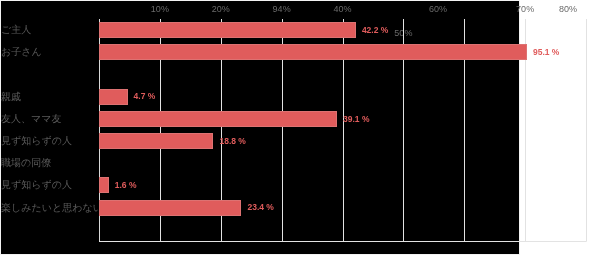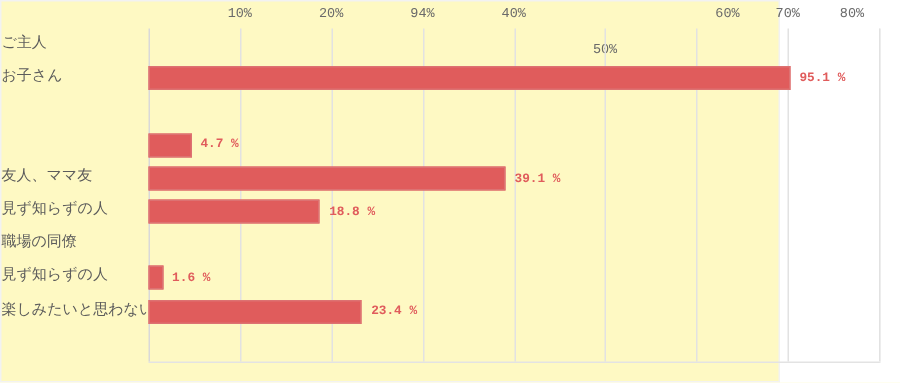--- a/index.html
+++ b/index.html
@@ -12,23 +12,22 @@
     height: 255px;
     font-family: "Liberation Sans", "DejaVu Sans", sans-serif;
     overflow: hidden;
   }
 
   #chart-root {
     position: relative;
     width: 520px;
     height: 255px;
     box-sizing: border-box;
-    background: #fef9c3;
+    background: #000000;
     border: 1px solid #f2f2f2;
-    font-family: Liberation Mono, monospace;
   }
 
   
   #x-axis {
     position: absolute;
     left: 0;
     top: 0;
     width: 600px;
     height: 18px;
   }
@@ -114,51 +113,56 @@
 <body>
 
 <div id="chart-root">
 
   <div id="x-axis">
       <span class="x-tick" style="left: 158.875px;">10%</span>
       <span class="x-tick" style="left: 219.75px;">20%</span>
       <span class="x-tick" style="left: 280.625px;">94%</span>
       <span class="x-tick" style="left: 341.5px;">40%</span>
       <span class="x-tick" style="left: 402.375px; margin-top: 24px;">50%</span>
-      <span class="x-tick" style="left: 484px;">60%</span>
+      <span class="x-tick" style="left: 437px;">60%</span>
       <span class="x-tick" style="left: 524.125px;">70%</span>
       <span class="x-tick" style="left: 567px;">80%</span>
     </div>
 
   <div id="plot">
       <div class="gridline axis-zero" style="left: 0px;"></div>
       <div class="gridline" style="left: 60.875px;"></div>
       <div class="gridline" style="left: 121.75px;"></div>
       <div class="gridline" style="left: 182.625px;"></div>
       <div class="gridline" style="left: 243.5px;"></div>
       <div class="gridline" style="left: 304.375px;"></div>
       <div class="gridline" style="left: 365.25px;"></div>
       <div class="gridline" style="left: 426.125px;"></div>
       <div class="gridline" style="left: 487px;"></div>
     </div>
 
   <div id="rows">
       <div class="row">
         <div class="cat-label">ご主人</div>
+        <div class="bar-track">
+          <div class="bar" style="width: 256.892px; background: rgb(224, 92, 92); border-color: rgb(221, 114, 114);"></div>
+          <div class="bar-value" style="color: rgb(224, 92, 92);">42.2 %</div>
+        </div>
       </div>
       <div class="row">
         <div class="cat-label">お子さん</div>
         <div class="bar-track">
           <div class="bar" style="width: 427.951px; background: rgb(224, 92, 92); border-color: rgb(221, 114, 114);"></div>
           <div class="bar-value" style="color: rgb(224, 92, 92);">95.1 %</div>
         </div>
       </div>
       <div class="row">
       </div>
       <div class="row">
+        <div class="cat-label">親戚</div>
         <div class="bar-track">
           <div class="bar" style="width: 28.6112px; background: rgb(224, 92, 92); border-color: rgb(221, 114, 114);"></div>
           <div class="bar-value" style="color: rgb(224, 92, 92);">4.7 %</div>
         </div>
       </div>
       <div class="row">
         <div class="cat-label">友人、ママ友</div>
         <div class="bar-track">
           <div class="bar" style="width: 238.021px; background: rgb(224, 92, 92); border-color: rgb(221, 114, 114);"></div>
           <div class="bar-value" style="color: rgb(224, 92, 92);">39.1 %</div>

